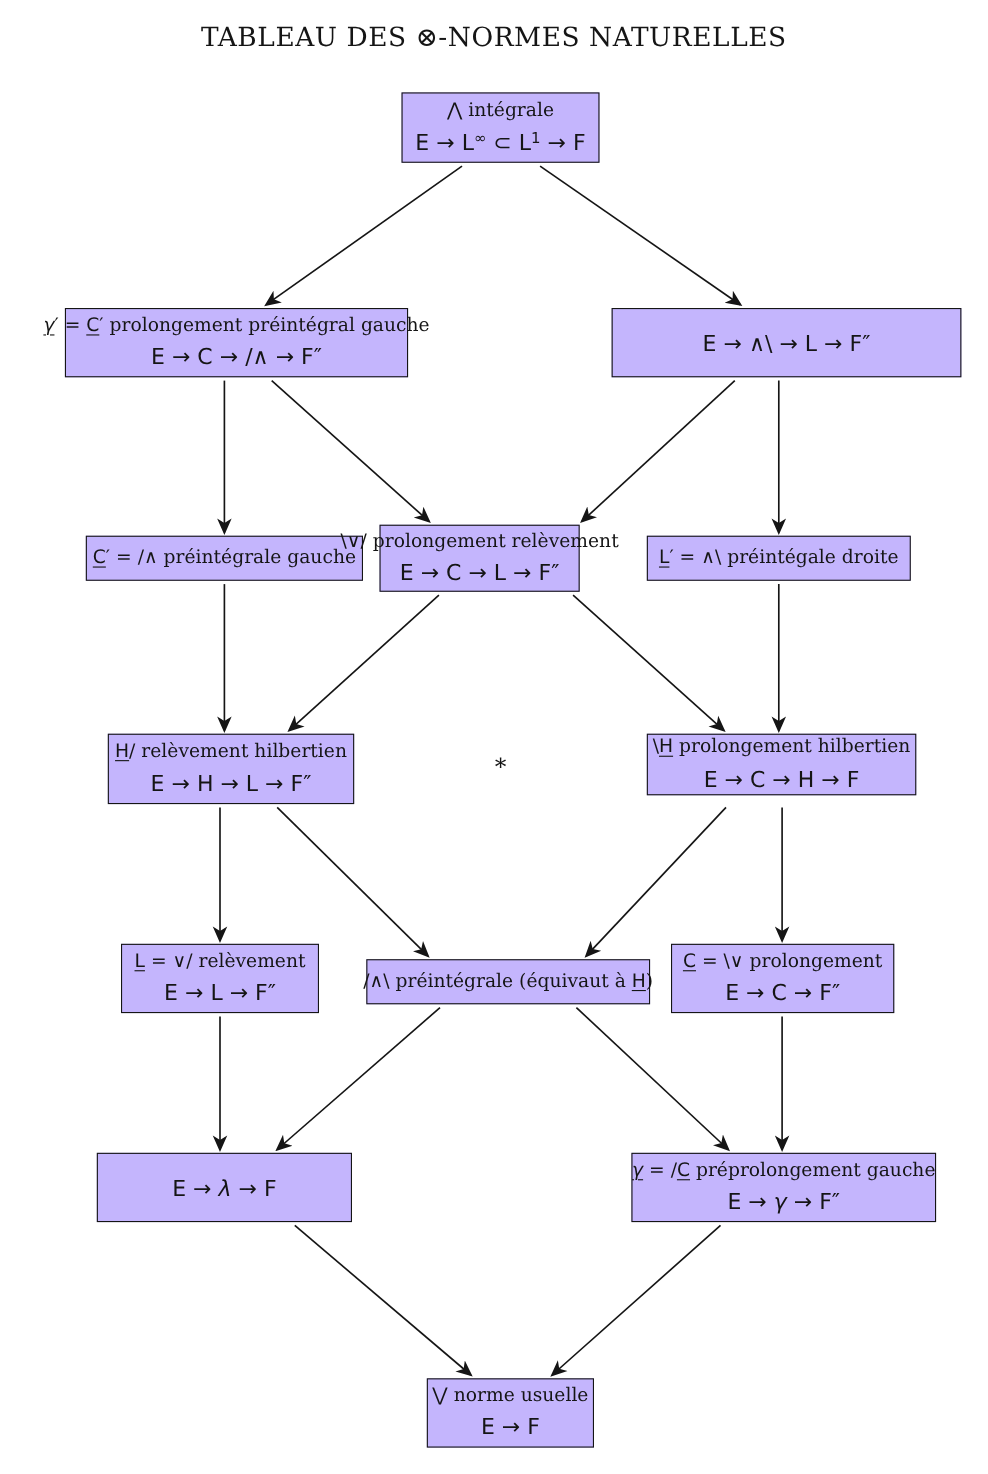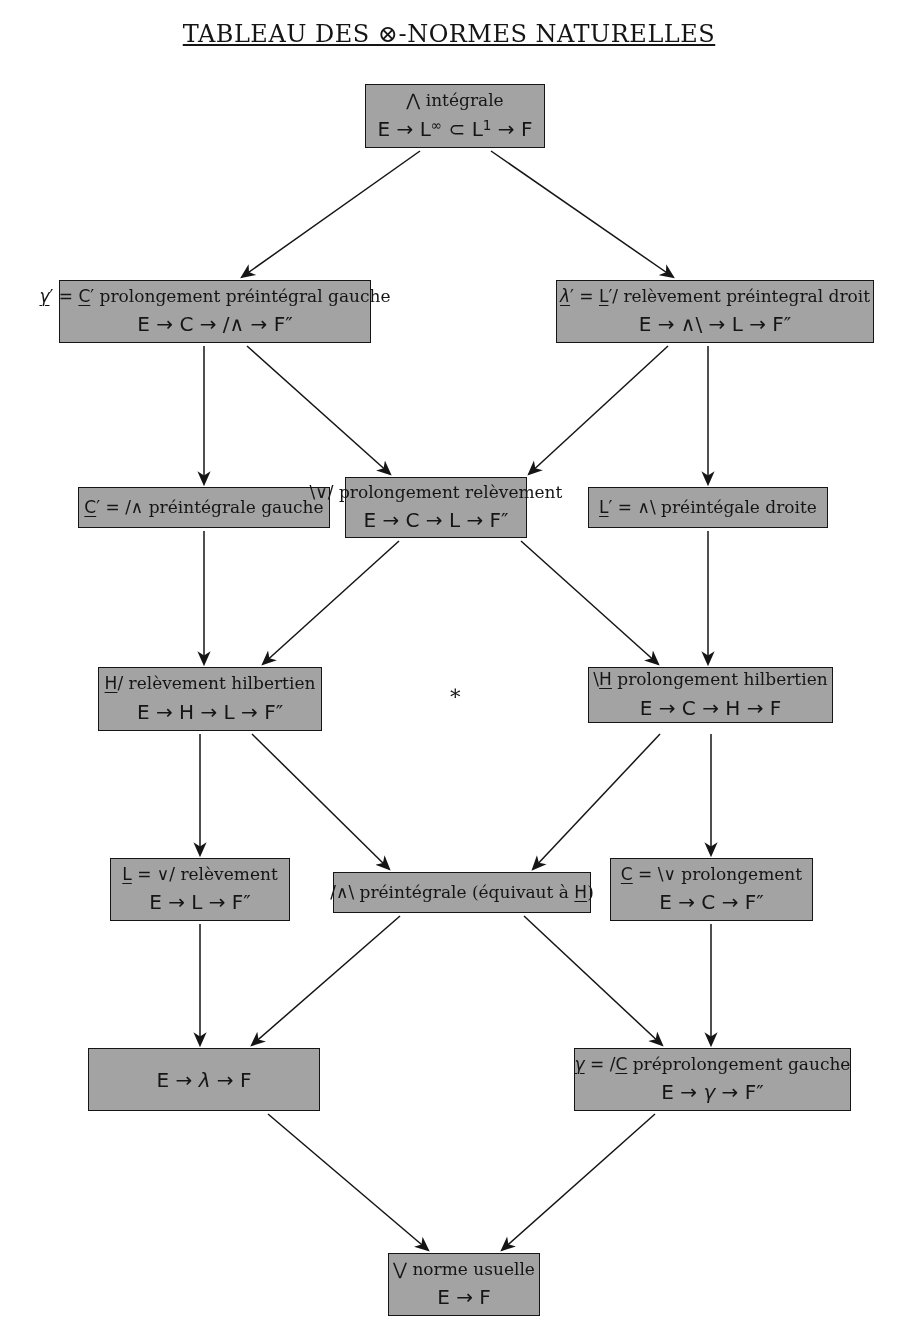--- a/index.html
+++ b/index.html
@@ -1,22 +1,22 @@
 <!DOCTYPE html>
 <html><head>
 <meta charset="utf-8">
 <style>
   html,body{margin:0;padding:0;background:#fff;}
   body{width:898px;height:1340px;position:relative;color:#151515;
        font-family:"DejaVu Serif",serif;}
   .title{position:absolute;left:0;top:20px;width:898px;text-align:center;
-         font-size:24px;letter-spacing:.5px;text-decoration:underline;}
+         font-size:24px;letter-spacing:.5px;}
   svg.arrows{position:absolute;left:0;top:0;}
   .edge{stroke:#151515;stroke-width:1.5;}
-  .node{position:absolute;border:1.8px solid #151515;background:#a3a3a3;
+  .node{position:absolute;border:1.8px solid #151515;background:#c4b5fd;
         display:flex;flex-direction:column;justify-content:center;align-items:center;
         text-align:center;font-size:17px;line-height:1.5;box-sizing:border-box;}
   .l1,.l2{white-space:nowrap;}
   .l2{font-size:20px;}
   .f{font-family:"DejaVu Sans",sans-serif;}
   .u{text-decoration:underline;text-underline-offset:3px;text-decoration-thickness:1px;}
   .i{font-style:italic;}
   .sup{font-size:68%;vertical-align:0.45em;}
   .ast{position:absolute;font-size:21px;font-family:"DejaVu Serif",serif;}
 </style>
@@ -57,21 +57,20 @@
   <div class="l1"><span class="f">⋀ </span><span>intégrale</span></div>
   <div class="l2"><span class="f">E → L</span><span class="f sup">∞</span><span class="f"> ⊂ L</span><span class="f sup">1</span><span class="f"> → F</span></div>
 </div>
 
 <div class="node" style="left:59px;top:280px;width:312px;height:63px">
   <div class="l1"><span class="f u i">γ</span><span class="f">′ = </span><span class="f u">C</span><span class="f">′</span><span> prolongement préintégral gauche</span></div>
   <div class="l2"><span class="f">E → C → /∧ → F″</span></div>
 </div>
 
 <div class="node" style="left:556px;top:280px;width:318px;height:63px">
-  <div class="l1"><span class="f u i">λ</span><span class="f">′ = </span><span class="f u">L</span><span class="f">′/</span><span> relèvement préintegral droit</span></div>
   <div class="l2"><span class="f">E → ∧\ → L → F″</span></div>
 </div>
 
 <div class="node" style="left:78px;top:487px;width:252px;height:41px">
   <div class="l1"><span class="f u">C</span><span class="f">′ = /∧ </span><span>préintégrale gauche</span></div>
 </div>
 
 <div class="node" style="left:345px;top:477px;width:182px;height:61px">
   <div class="l1"><span class="f">\∨/ </span><span>prolongement relèvement</span></div>
   <div class="l2"><span class="f">E → C → L → F″</span></div>

